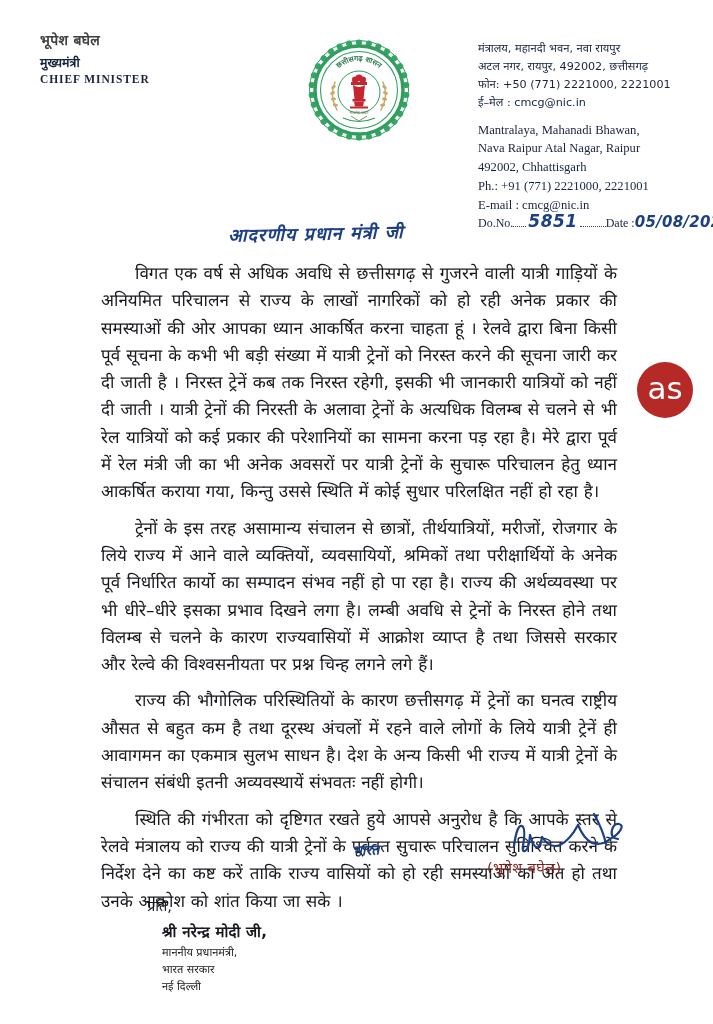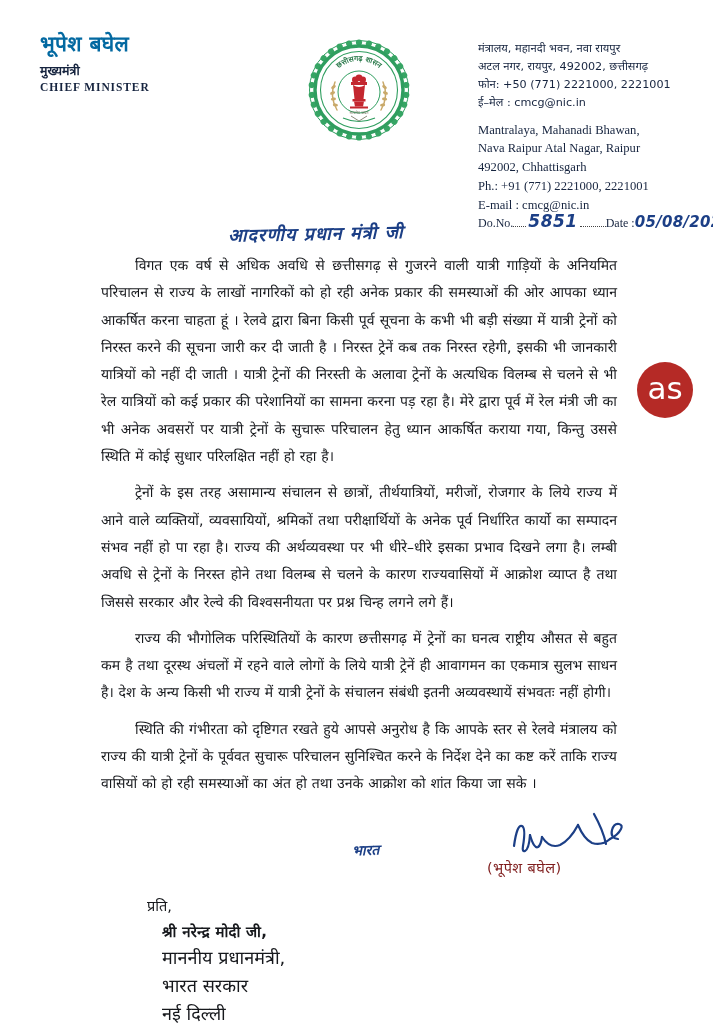--- a/index.html
+++ b/index.html
@@ -15,21 +15,21 @@
   }
 
   .page { position: relative; width: 713px; height: 1024px; background:#fff; }
 
   
   .letterhead { position: absolute; top: 0; left: 0; width: 713px; height: 200px; }
 
   .lh-left { position: absolute; left: 40px; top: 32px; width: 250px; }
   .lh-name-hi {
     font-family: "DejaVu Sans", sans-serif;
-    font-size: 21px; font-weight: 700; color: #0369a1;
+    font-size: 14px; font-weight: 700; color: #404040;
     letter-spacing: .3px; line-height: 1.2;
   }
   .lh-role-hi {
     font-family: "DejaVu Sans", sans-serif;
     font-size: 12.5px; font-weight: 600; color: #16243f;
     margin-top: 5px;
   }
   .lh-name-en {
     margin-top: 27px;
     font-family: "Liberation Serif", serif;
@@ -90,27 +90,27 @@
     transform: rotate(-1.2deg);
   }
 
   
   .body-block {
     position: absolute; left: 101px; top: 252px;
     width: 516px;
   }
   .para {
     font-family: "DejaVu Sans", sans-serif;
-    font-size: 14px;
+    font-size: 17px;
     line-height: 27.3px;
     color: #16181c;
     text-align: justify;
     text-justify: inter-word;
     text-indent: 34px;
-    margin: 0 0 9px 0;
+    margin: 8px 0 9px 0;
     word-spacing: .4px;
   }
   .para:last-child { margin-bottom: 0; }
 
   
   .watermark {
     position: absolute; left: 637px; top: 316px;
     width: 56px; height: 56px; border-radius: 50%;
     background: #b52a26;
     display: flex; align-items: center; justify-content: center;
@@ -144,21 +144,21 @@
     font-size: 14.5px; color: #16181c; margin-left: 38px;
   }
   .to-block { margin-left: 53px; margin-top: 6px; }
   .to-name {
     font-family: "DejaVu Sans", sans-serif;
     font-size: 15px; font-weight: 700; color: #16181c;
     letter-spacing: .2px; line-height: 1.55;
   }
   .to-line {
     font-family: "DejaVu Sans", sans-serif;
-    font-size: 18px; color: #16181c; line-height: 1.55;
+    font-size: 11px; color: #16181c; line-height: 1.55;
   }
 </style>
 </head>
 <body>
 
 <div class="page">
 
   <div class="letterhead">
 
     <div class="lh-left">

